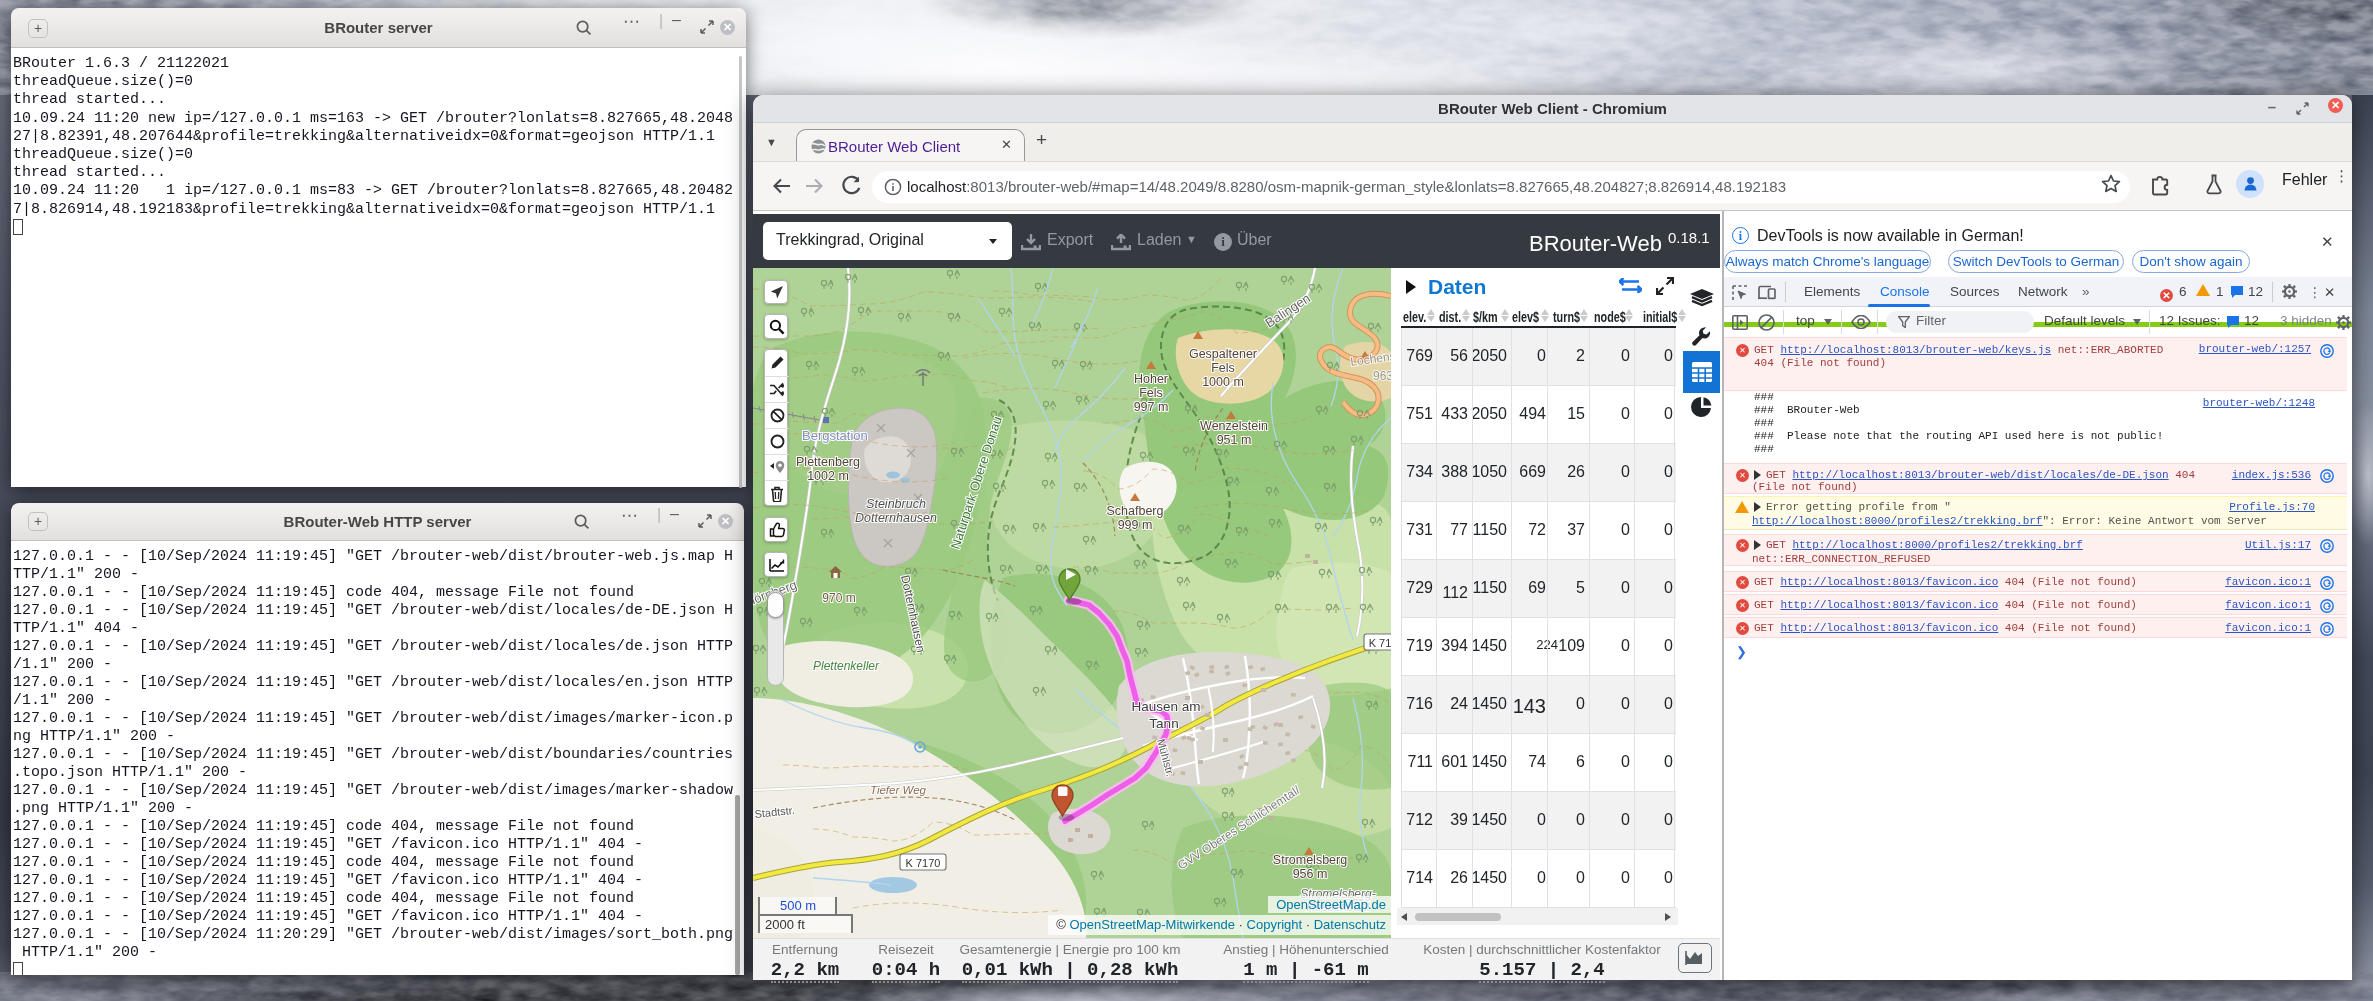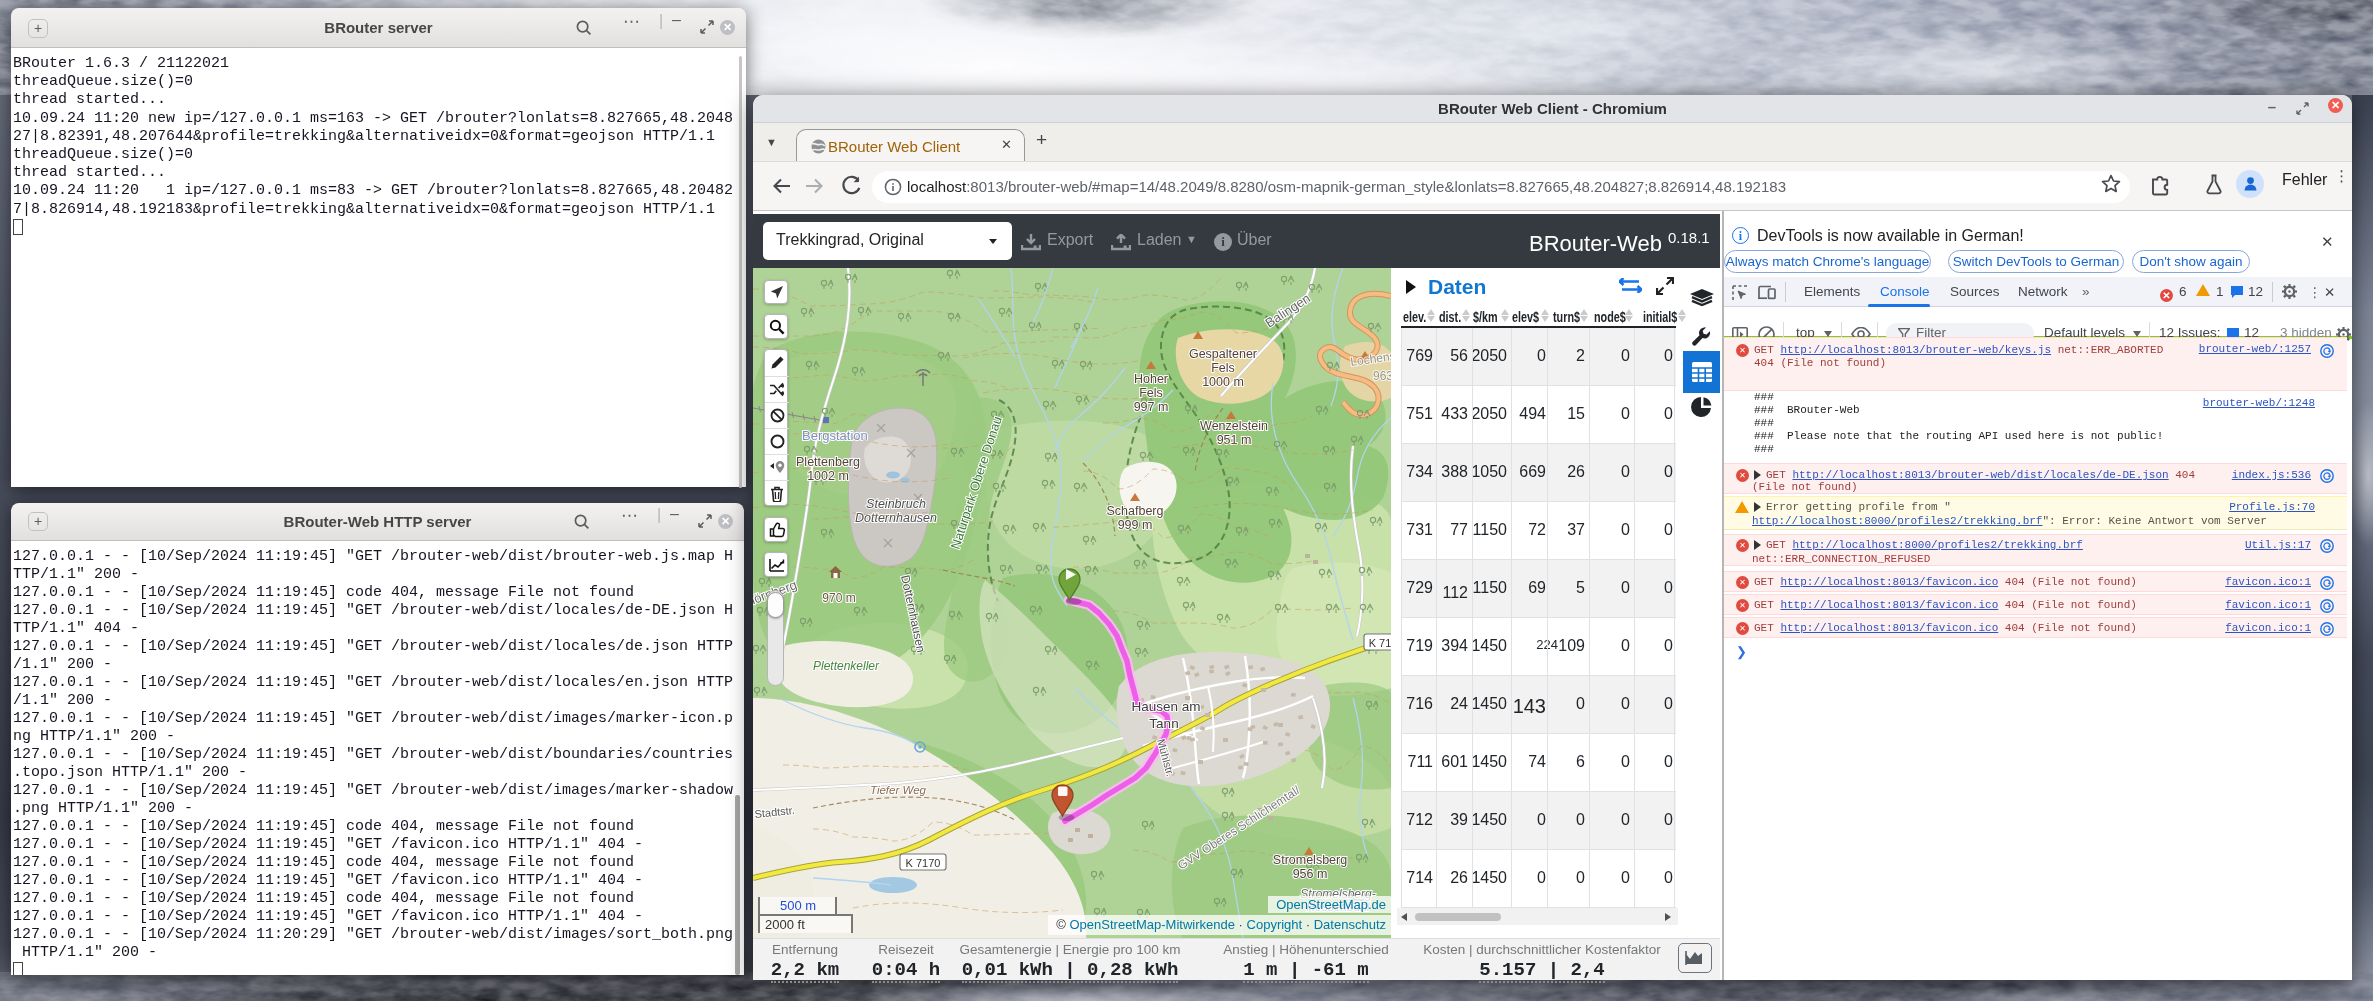--- a/index.html
+++ b/index.html
@@ -103,21 +103,21 @@
   
   #stats { position:absolute; left:0; top:727px; width:967px; height:42px; background:#f2f2f2; border-top:1px solid #ddd; }
   .slab { position:absolute; top:3px; font-size:13.5px; color:#75787b; width:400px; text-align:center;}
   .sval { position:absolute; top:19px; font-size:19px; font-weight:bold; color:#212529; width:400px; text-align:center;}
   .sval span { border-bottom:2px dotted #8a8a8a; padding-bottom:0px;font-family:Liberation Mono, monospace;}
   
   #devtools { position:absolute; left:969px; top:0px; width:630px; height:769px; background:#fff; border-left:2px solid #b6b6b6; }
   .dtbtn { position:absolute; height:23px; border:1px solid #87a6e0; border-radius:12px; color:#1a66d0;
      font-size:13.5px; text-align:center; background:#fff; white-space:nowrap; overflow:hidden; }
   #dtabs { position:absolute; left:0; top:66px; width:100%; height:30px; background:#f1f3f9; border-bottom:1px solid #d0d3da; }
-  #drow2 { position:absolute; left:0; top:96px; width:100%; height:20px; background:#fff; border-bottom:3px solid #84cc16;margin-top:12px; }
+  #drow2 { position:absolute; left:0; top:96px; width:100%; height:20px; background:#fff; border-bottom:5px solid #84cc16; }
   .dtab { position:absolute; top:7px; font-size:13.5px; color:#41464b; }
   .crow { position:absolute; left:0; width:623px; font-family:"Liberation Mono", monospace; font-size:11px; color:#a03e3e; }
   .cerr { background:#fff0f0; border-top:1px solid #ffd9d9; border-bottom:1px solid #ffd9d9;}
   .cwarn { background:#fffbe5; border-top:1px solid #fff2ab; border-bottom:1px solid #f0e6b6; color:#55524b;}
   .clink { color:#2b54c4; text-decoration:underline; }
   .cright { position:absolute; right:36px; top:5px; color:#2b54c4; text-decoration:underline; }
   .xicon { display:inline-block; width:13px; height:13px; border-radius:50%; background:#e04a3f; color:#fff;
      font-size:10px; line-height:13px; text-align:center; font-weight:bold; }
   .initicon { position:absolute; right:13px; width:14px; height:14px; }
 </style>
@@ -225,21 +225,21 @@
       </svg>
     <div class="abs" style="right:9px;top:3px;width:15px;height:15px;border-radius:50%;background:#f25c54;color:#fff;font-size:11px;line-height:15px;text-align:center;font-weight:bold;">✕</div>
   </div>
   <div id="tabstrip">
     <div class="abs" style="left:13px;top:13px;color:#45474a;font-size:11px;">▼</div>
     <div id="tab">
       <svg class="abs" style="left:13px;top:8px" width="17" height="17" viewBox="0 0 17 17">
           <circle cx="8.5" cy="8.5" r="7" fill="#8d9094"></circle>
           <path d="M2 6 C5 4.5 7 7.5 10 6.5 C13 5.5 14 8 15 7.5 M2.5 12 C5 10.5 8 13 11 11.5 C13 10.6 14.6 11.6 15 11" stroke="#f2f0ee" stroke-width="1.6" fill="none"></path>
         </svg>
-      <div class="abs" style="left:31px;top:8px;font-size:15px;color:#a16207;">BRouter Web Client</div>
+      <div class="abs" style="left:31px;top:8px;font-size:15px;color:#4c1d95;">BRouter Web Client</div>
       <div class="abs" style="left:204px;top:7px;font-size:13px;color:#44474b;">✕</div>
     </div>
     <div class="abs" style="left:283px;top:6px;font-size:19px;color:#44474b;font-weight:normal;">+</div>
   </div>
   <div id="tsline"></div>
   <div id="toolbar">
     <svg class="tbico" style="left:16px;top:11px;" width="26" height="26" viewBox="0 0 26 26">
         <path d="M21 13 H6 M12 6.5 L5.5 13 L12 19.5" stroke="#45484d" stroke-width="2.1" fill="none"></path>
       </svg>
     <svg class="tbico" style="left:48px;top:11px;" width="26" height="26" viewBox="0 0 26 26">

